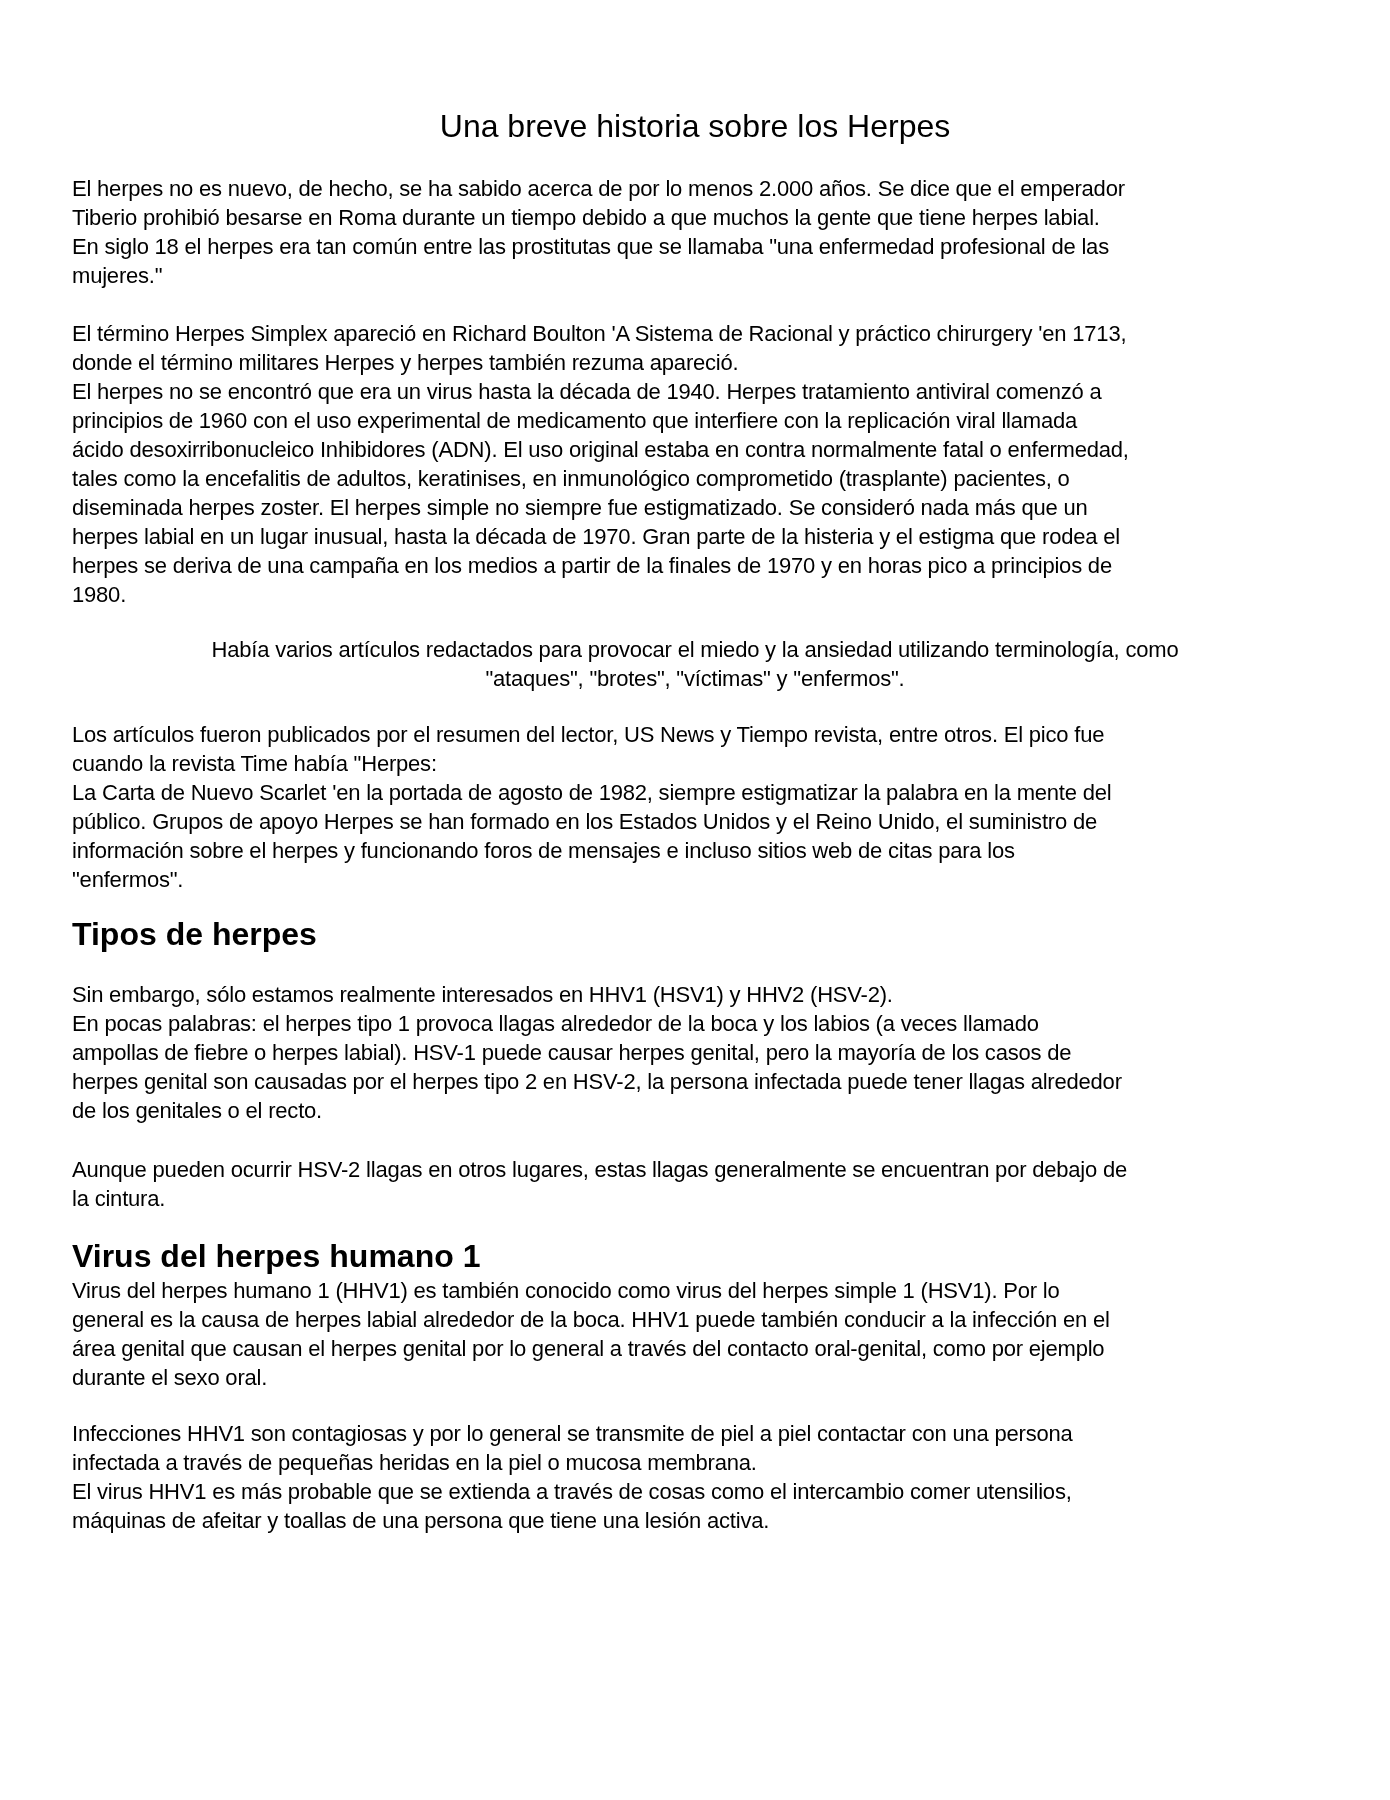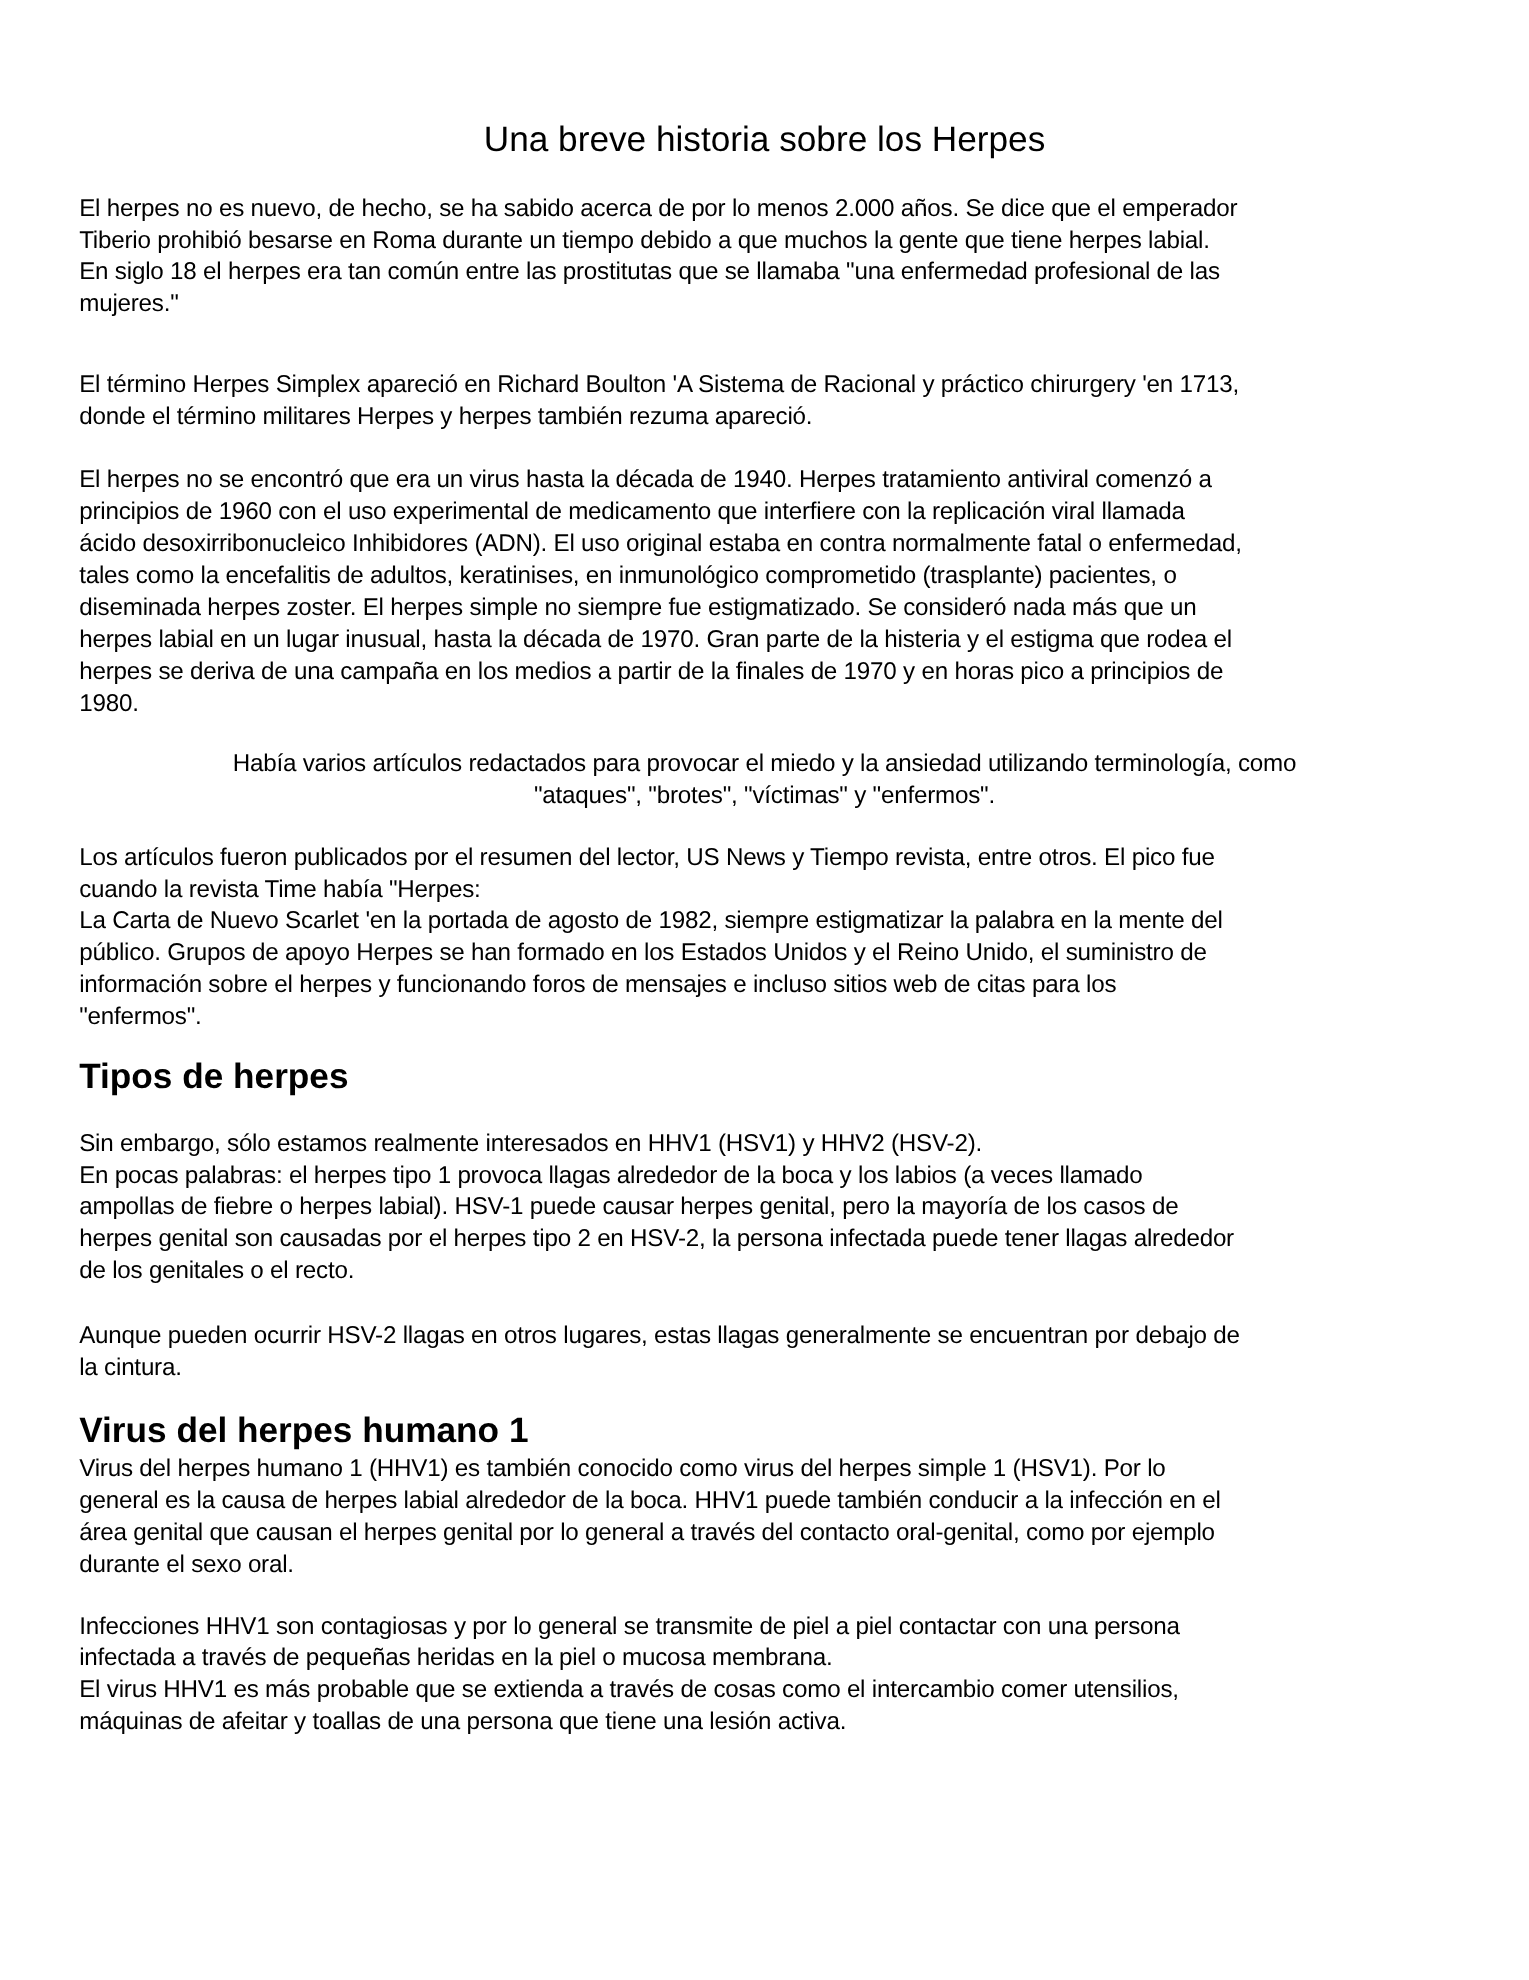--- a/index.html
+++ b/index.html
@@ -36,22 +36,22 @@
   }
   .para {
     margin: 0;
     font-size: 22px;
     line-height: 29px;
     font-weight: 400;
     white-space: pre;
     letter-spacing: -0.2px;
   }
   .mt-p1  { margin-top: 30px; }
-  .mt-p2  { margin-top: 44px; }
-  .mt-p3  { margin-top: 29px; }
+  .mt-p2  { margin-top: 29px; }
+  .mt-p3  { }
   .mt-p4  { margin-top: 26px; text-align: center; }
   .mt-p5  { margin-top: 27px; }
   .mt-ht  { margin-top: 22px; }
   .mt-p6  { margin-top: 66px; }
   .mt-p7  { margin-top: 27px; }
   .mt-p8  { margin-top: 30px; }
   .mt-hv  { margin-top: 25px; }
   .mt-p9  { margin-top: 1px;  }
   .mt-p10 { margin-top: 27px; }
 </style>

